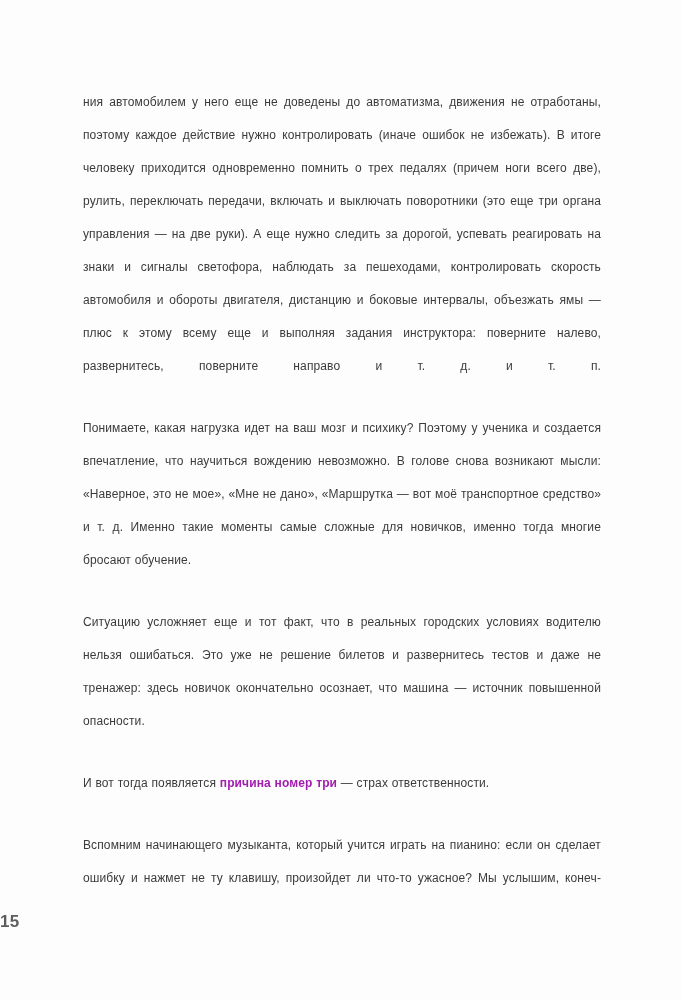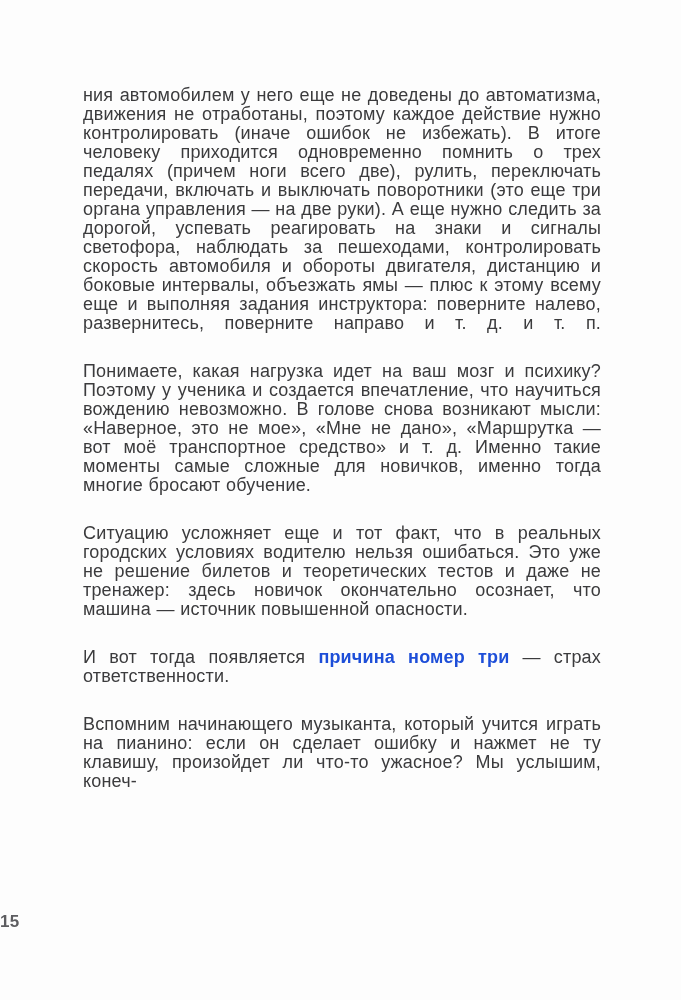--- a/index.html
+++ b/index.html
@@ -27,22 +27,22 @@
 
   .text-column {
     position: absolute;
     left: 83px;
     top: 86px;
     width: 518px;
   }
 
   .para {
     margin: 0 0 29px 0;
-    font-size: 18px;
-    line-height: 19px;
+    font-size: 12px;
+    line-height: 33px;
     color: #3b3b3d;
     text-align: justify;
     text-justify: inter-word;
     letter-spacing: 0.01em;
     word-spacing: 0.02em;
     hyphens: manual;
   }
 
   .para:last-of-type {
     margin-bottom: 0;
@@ -52,21 +52,21 @@
   .para.full-justify {
     text-align-last: justify;
   }
 
   .para.flush-last {
     text-align-last: left;
   }
 
   b, .bold {
     font-weight: 700;
-    color: #1d4ed8;
+    color: #a21caf;
   }
 
   .page-number {
     position: absolute;
     left: 0;
     right: 0;
     top: 912px;
     font-size: 17px;
     font-weight: 700;
     color: #5d5d60;
@@ -77,21 +77,21 @@
 <body>
 
 <div class="page">
 
   <div class="text-column">
 
     <p class="para full-justify">ния автомобилем у него еще не доведены до автоматизма, движения не отработаны, поэтому каждое действие нужно контролировать (иначе ошибок не избежать). В итоге человеку приходится одновременно помнить о трех педалях (причем ноги всего две), рулить, переключать передачи, включать и выключать поворотники (это еще три органа управления — на две руки). А еще нужно следить за дорогой, успевать реагировать на знаки и сигналы светофора, наблюдать за пешеходами, контролировать скорость автомобиля и обороты двигателя, дистанцию и боковые интервалы, объезжать ямы — плюс к этому всему еще и выполняя задания инструктора: поверните налево, развернитесь, поверните направо и т. д. и т. п.</p>
 
     <p class="para flush-last">Понимаете, какая нагрузка идет на ваш мозг и психику? Поэтому у ученика и создается впечатление, что научиться вождению невозможно. В голове снова возникают мысли: «Наверное, это не мое», «Мне не дано», «Маршрутка — вот моё транспортное средство» и т. д. Именно такие моменты самые сложные для новичков, именно тогда многие бросают обучение.</p>
 
-    <p class="para flush-last">Ситуацию усложняет еще и тот факт, что в реальных городских условиях водителю нельзя ошибаться. Это уже не решение билетов и теоретических тестов и даже не тренажер: здесь новичок окончательно осознает, что машина — источник повышенной опасности.</p>
+    <p class="para flush-last">Ситуацию усложняет еще и тот факт, что в реальных городских условиях водителю нельзя ошибаться. Это уже не решение билетов и развернитесь тестов и даже не тренажер: здесь новичок окончательно осознает, что машина — источник повышенной опасности.</p>
 
     <p class="para flush-last"><span>И вот тогда появляется </span><b>причина номер три</b><span> — страх ответственности.</span></p>
 
     <p class="para full-justify">Вспомним начинающего музыканта, который учится играть на пианино: если он сделает ошибку и нажмет не ту клавишу, произойдет ли что-то ужасное? Мы услышим, конеч-</p>
 
   </div>
 
   <div class="page-number">15</div>
 
 </div>

